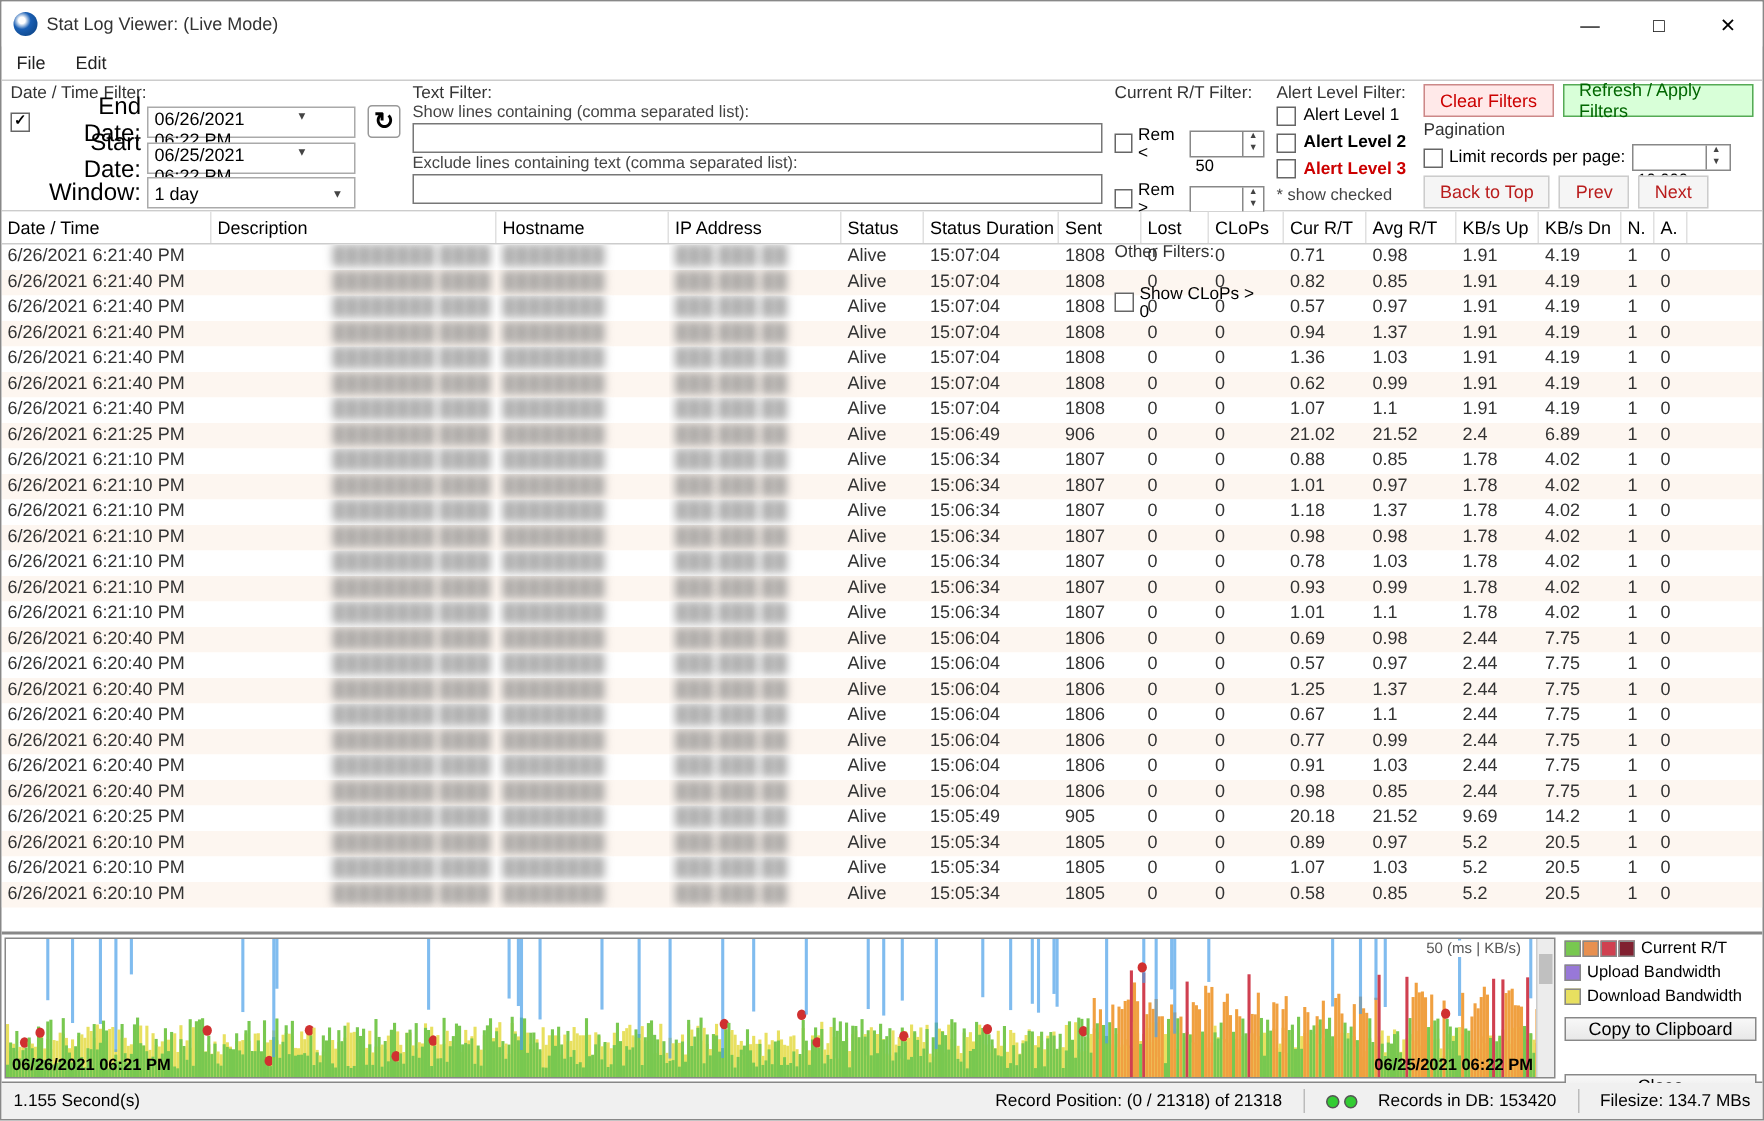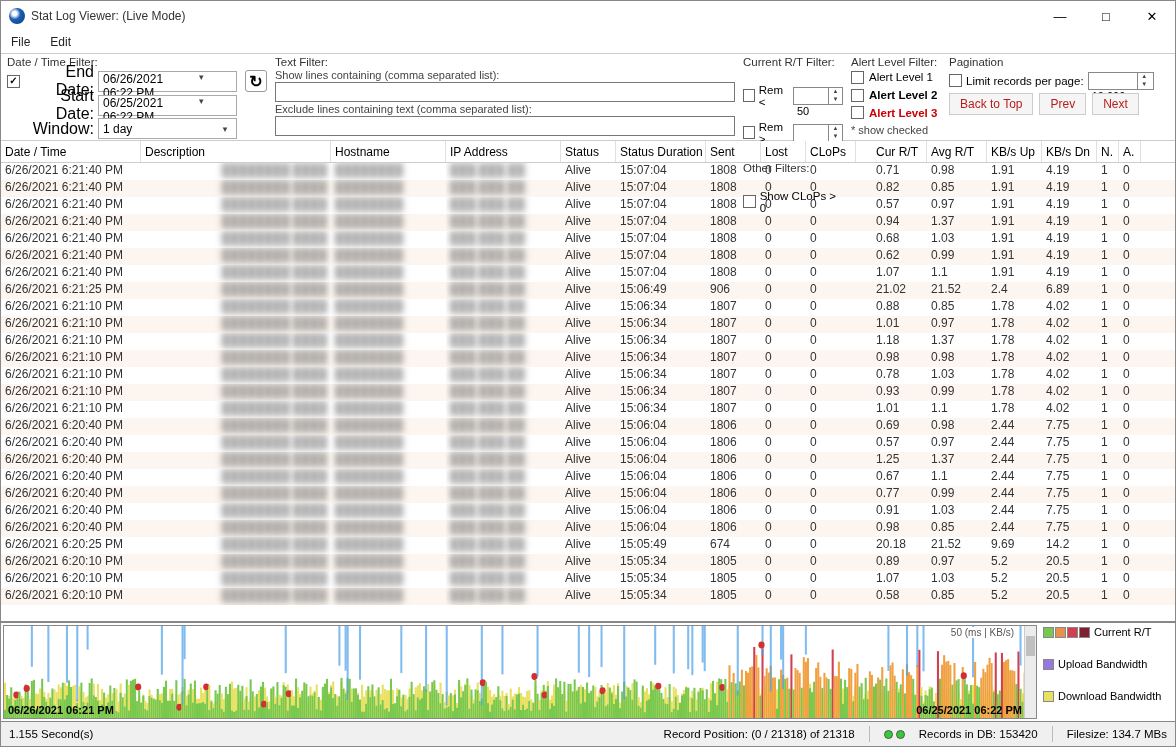--- a/index.html
+++ b/index.html
@@ -111,36 +111,36 @@
 .tr.odd { background:#fff; }
 .tr.even { background:#fdf6f0; }
 .blur {
   color: transparent;
   text-shadow: 0 0 6px rgba(120,120,120,0.6);
   user-select:none;
 }
 .col-date{width:140px;} .col-desc{width:190px;text-align:right;} .col-host{width:115px;}
 .col-ip{width:115px;} .col-status{width:55px;} .col-dur{width:90px;}
 .col-sent{width:55px;} .col-lost{width:45px;} .col-clops{width:50px;}
-.col-cur{width:55px;margin-left:16px;} .col-avg{width:60px;} .col-up{width:55px;}
+.col-cur{width:55px;} .col-avg{width:60px;} .col-up{width:55px;}
 .col-dn{width:55px;} .col-n{width:22px;} .col-a{width:22px;}
 
 .chart-panel { height:100px; display:flex; border-top:1px solid #888; border-bottom:1px solid #888;}
 .chart-area {
   flex:1; position:relative; border:1px solid #888; margin:2px;
   background:#fff; overflow:hidden;
 }
 .chart-svg { width:100%; height:100%; }
 .chart-top-label { position:absolute; top:1px; right:22px; font-size:10px; color:#555; background:#fff;}
 .chart-time-left { position:absolute; left:4px; bottom:2px; font-size:11px; font-weight:bold;}
 .chart-time-right{ position:absolute; right:14px; bottom:2px; font-size:11px; font-weight:bold;}
 .chart-scroll { position:absolute; right:0; top:0; bottom:0; width:12px; background:#ececec; border-left:1px solid #ccc;}
 .chart-scroll .thumb{ position:absolute; left:1px; right:1px; top:10px; height:20px; background:#c0c0c0;}
 .chart-legend {
-  width:136px; display:flex; flex-direction:column; padding:3px 4px; gap:20px;
+  width:136px; display:flex; flex-direction:column; padding:3px 4px; gap:4px;
   font-size:11px;
 }
 .leg-row { display:flex; align-items:center; gap:4px; }
 .leg-swatches { display:flex; gap:1px;}
 .leg-sw { width:11px; height:11px; border:1px solid #888;}
 .leg-single { width:11px; height:11px; border:1px solid #888;}
 
 .statusbar {
   height:24px; display:flex; align-items:center;
   background:#f0f0f0; font-size:11.5px;
@@ -253,20 +253,24 @@
         <span>Alert Level 2</span>
       </div>
     <div class="alert-row lv3">
         <span class="checkbox"></span>
         <span>Alert Level 3</span>
       </div>
     <div class="show-checked">* show checked</div>
   </div>
 
   <div class="right-col">
+    <div class="btn-row">
+      <div class="btn red">Clear Filters</div>
+      <div class="btn green" style="flex:1">Refresh / Apply Filters</div>
+    </div>
     <div class="group-label">Pagination</div>
     <div class="rt-row">
       <span class="checkbox"></span>
       <span>Limit records per page:</span>
       <div class="num-spin" style="width:66px">
         <span class="nv" style="width:48px">10,000</span>
         <span class="spins">
             <span>▲</span>
             <span>▼</span>
           </span>
@@ -370,21 +374,21 @@
       <div class="tr odd">
         <div class="td col-date">6/26/2021 6:21:40 PM</div>
         <div class="td col-desc blur">████████ ████</div>
         <div class="td col-host blur">████████</div>
         <div class="td col-ip blur">███.███.██</div>
         <div class="td col-status">Alive</div>
         <div class="td col-dur">15:07:04</div>
         <div class="td col-sent">1808</div>
         <div class="td col-lost">0</div>
         <div class="td col-clops">0</div>
-        <div class="td col-cur">0.68</div>
+        <div class="td col-cur">1.36</div>
         <div class="td col-avg">1.03</div>
         <div class="td col-up">1.91</div>
         <div class="td col-dn">4.19</div>
         <div class="td col-n">1</div>
         <div class="td col-a">0</div>
       </div>
       <div class="tr even">
         <div class="td col-date">6/26/2021 6:21:40 PM</div>
         <div class="td col-desc blur">████████ ████</div>
         <div class="td col-host blur">████████</div>
@@ -673,21 +677,21 @@
         <div class="td col-n">1</div>
         <div class="td col-a">0</div>
       </div>
       <div class="tr odd">
         <div class="td col-date">6/26/2021 6:20:25 PM</div>
         <div class="td col-desc blur">████████ ████</div>
         <div class="td col-host blur">████████</div>
         <div class="td col-ip blur">███.███.██</div>
         <div class="td col-status">Alive</div>
         <div class="td col-dur">15:05:49</div>
-        <div class="td col-sent">674</div>
+        <div class="td col-sent">905</div>
         <div class="td col-lost">0</div>
         <div class="td col-clops">0</div>
         <div class="td col-cur">20.18</div>
         <div class="td col-avg">21.52</div>
         <div class="td col-up">9.69</div>
         <div class="td col-dn">14.2</div>
         <div class="td col-n">1</div>
         <div class="td col-a">0</div>
       </div>
       <div class="tr even">

